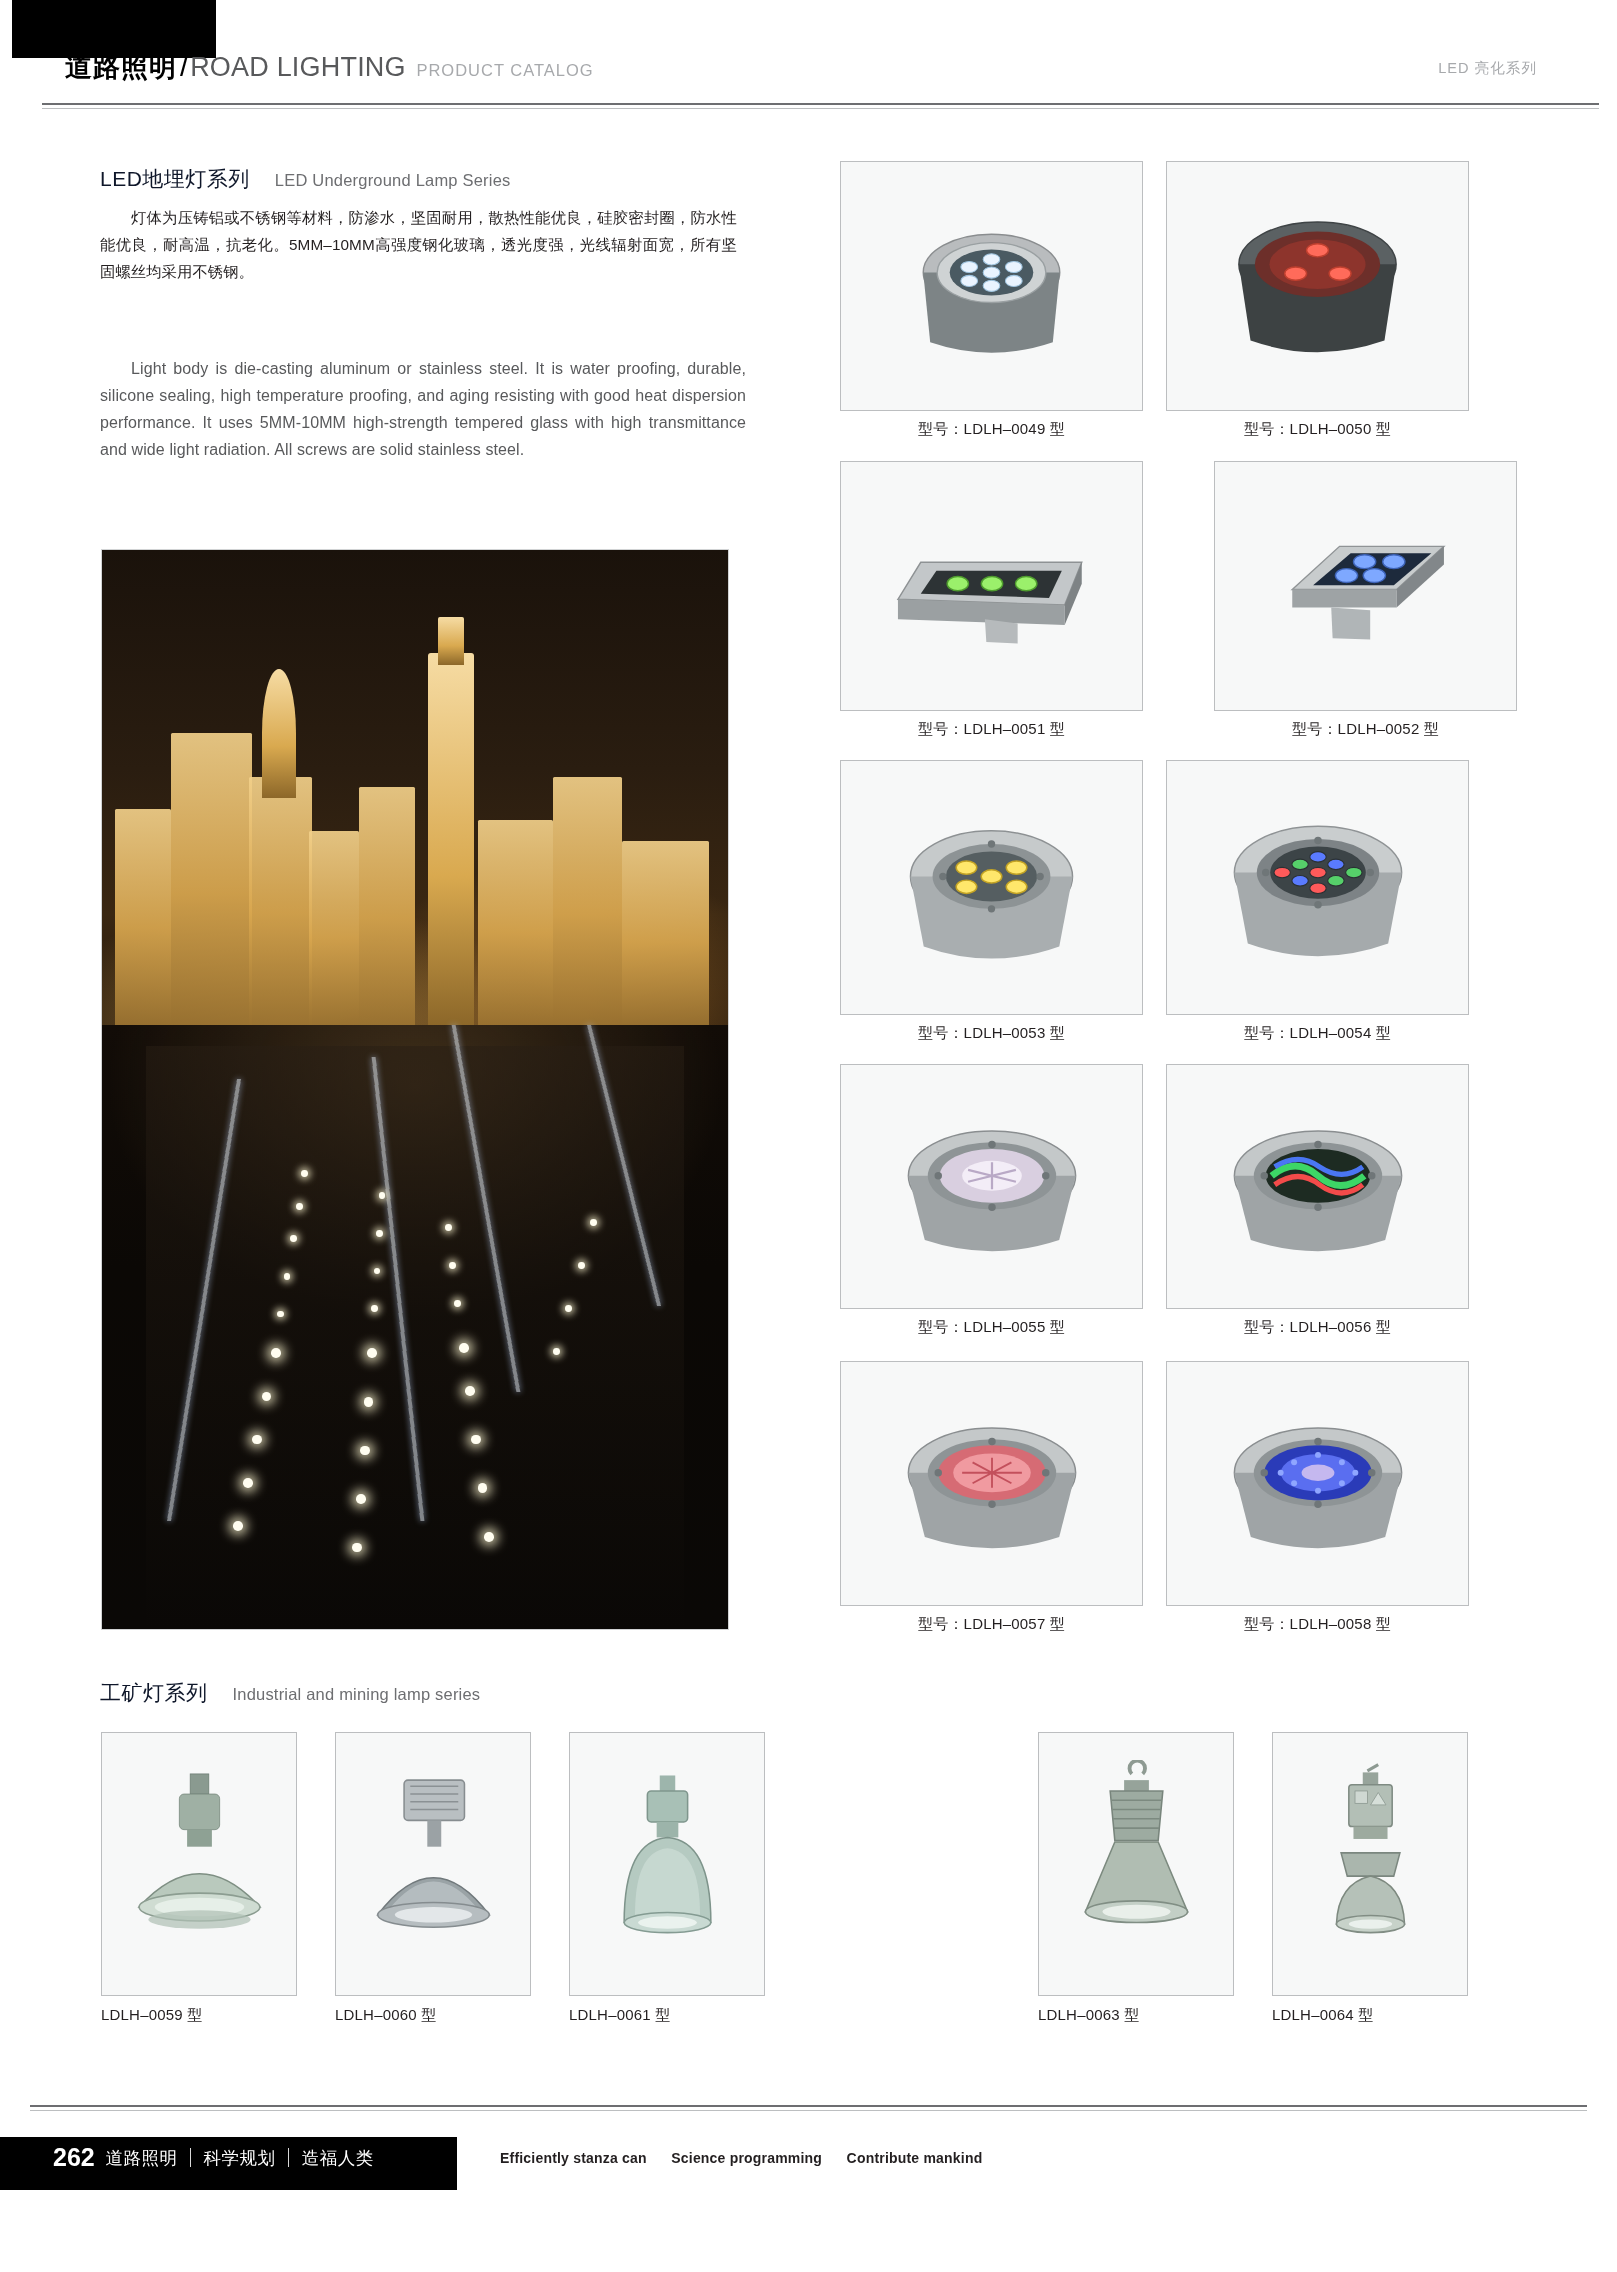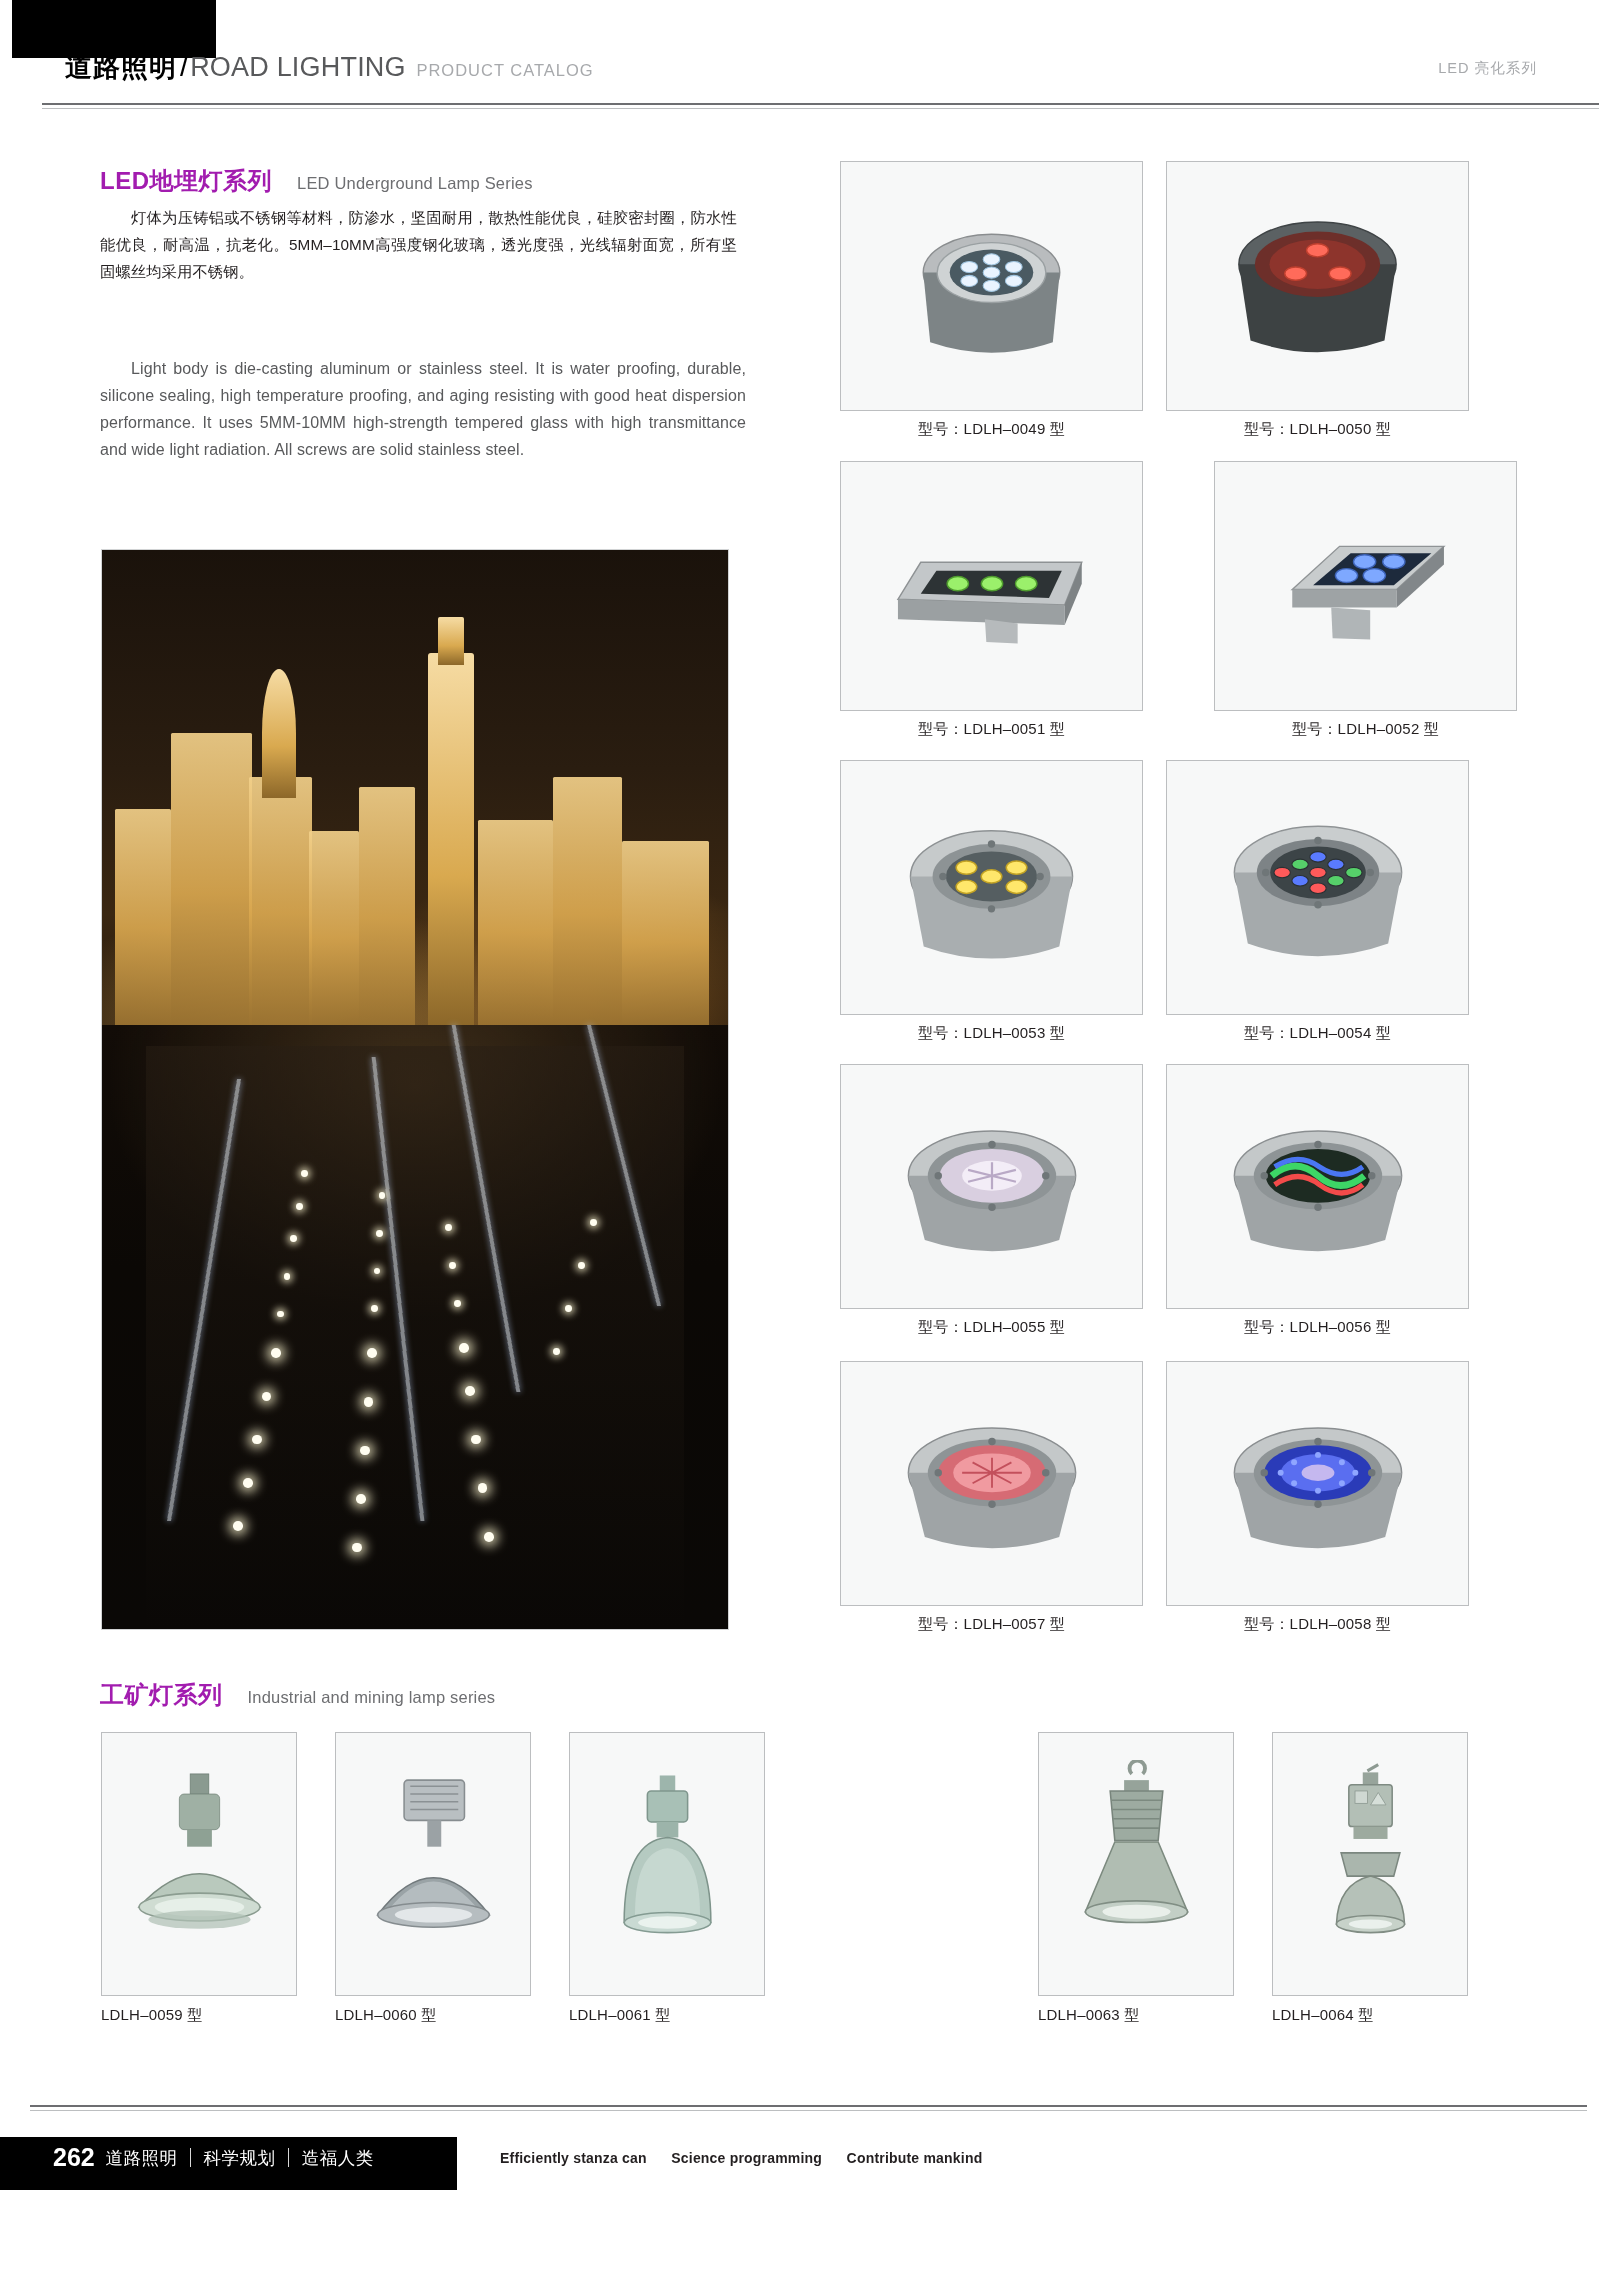--- a/index.html
+++ b/index.html
@@ -94,23 +94,23 @@
   }
 
   
   .section-heading {
     position: absolute;
     display: flex;
     align-items: baseline;
     white-space: nowrap;
   }
   .section-heading .cn {
-    font-size: 24px;
-    font-weight: bold;
-    color: #a21caf;
+    font-size: 21px;
+    font-weight: normal;
+    color: #0f172a;
     letter-spacing: 0.5px;
   }
   .section-heading .en {
     font-size: 16.5px;
     color: #6d6e71;
     letter-spacing: 0.2px;
     margin-left: 25px;
   }
 
   #led-underground-heading { left: 100px; top: 165px; }

